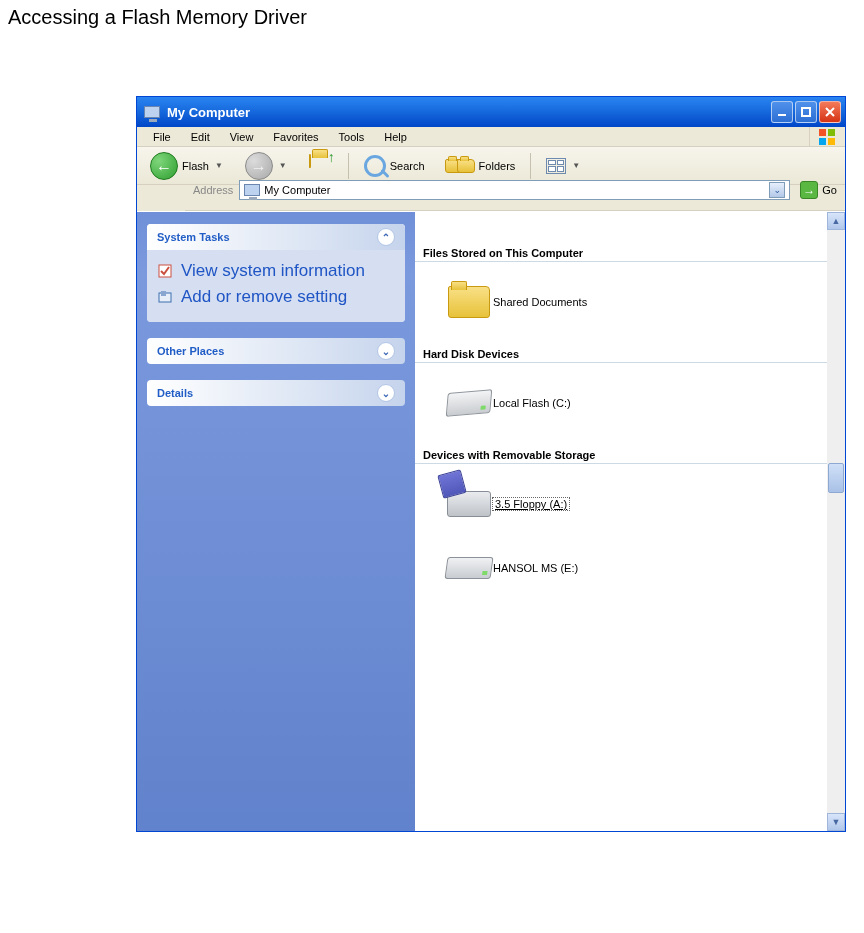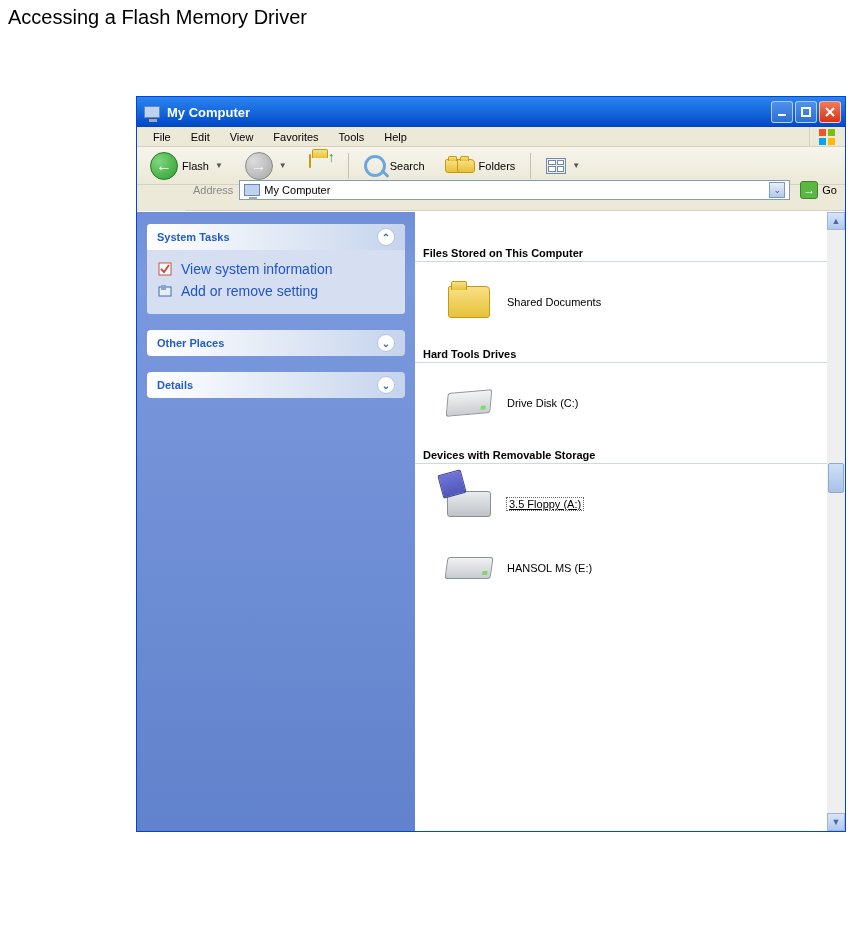--- a/index.html
+++ b/index.html
@@ -170,21 +170,21 @@
     display:flex; align-items:center; justify-content:center;
     font-size:10px; color:#3c68b6;
   }
   .panel-body {
     padding: 8px 10px 12px 10px;
     background: #d6dff2;
   }
   .task {
     display:flex; align-items:center; gap:8px;
     color:#1f55c4;
-    font-size: 14px;
+    font-size: 17px;
     padding: 3px 0;
     cursor: pointer;
   }
   .task .tic {
     width:16px; height:16px;
     display:flex; align-items:center; justify-content:center;
   }
   .main {
     flex:1;
     background: #fff;
@@ -218,21 +218,20 @@
     font-weight:bold; font-size:11px;
     padding: 4px 10px 2px 8px;
     border-bottom: 1px solid #cdd9e4;
     margin-bottom: 8px;
     margin-top: 10px;
     color:#000;
   }
   .group-hdr:first-child { margin-top: 0; }
   .item {
     display:flex; align-items:center;
-    gap: 14px;
     padding: 8px 10px 8px 30px;
     font-size: 11px;
     cursor: default;
     min-height: 58px;
   }
   .item .ic { width:48px; height:48px; display:flex; align-items:center; justify-content:center; flex-shrink:0; }
   .item .lbl { color:#000; }
   .item .lbl.sel { outline: 1px dotted #666; padding: 0 2px; text-decoration: underline; }
   
   .folder {
@@ -488,26 +487,26 @@
 
     <div class="main">
       <div class="main-inner" id="main-inner">
           <div class="group-hdr">Files Stored on This Computer</div>
           <div class="item">
             <div class="ic">
               <div class="folder"></div>
             </div>
             <span class="lbl">Shared Documents</span>
           </div>
-          <div class="group-hdr">Hard Tools Drives</div>
+          <div class="group-hdr">Hard Disk Devices</div>
           <div class="item">
             <div class="ic">
               <div class="hdd"></div>
             </div>
-            <span class="lbl">Drive Disk (C:)</span>
+            <span class="lbl">Local Flash (C:)</span>
           </div>
           <div class="group-hdr">Devices with Removable Storage</div>
           <div class="item">
             <div class="ic">
               <div class="floppy-drv"></div>
             </div>
             <span class="lbl sel">3.5 Floppy (A:)</span>
           </div>
           <div class="item">
             <div class="ic">

